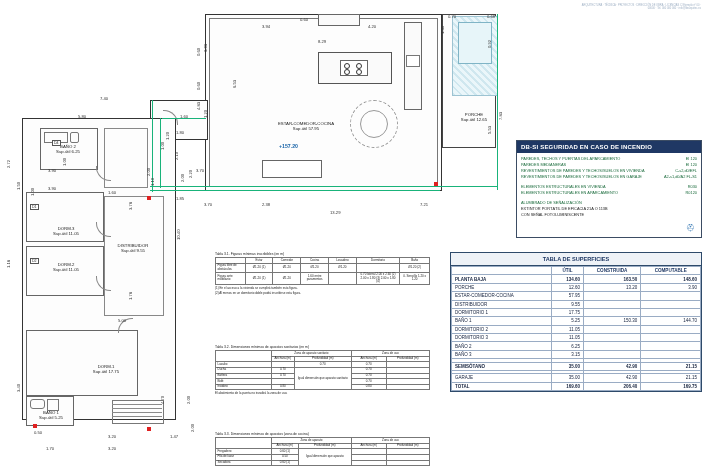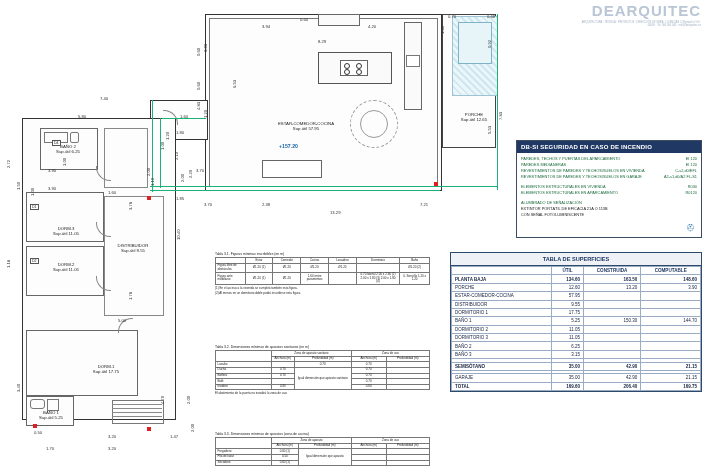--- a/index.html
+++ b/index.html
@@ -92,21 +92,20 @@
   .spec th{background:#fff;font-weight:normal;text-align:center;}
   .spec .note{font-size:3px;margin:1.5px 0;line-height:1.3;}
   .spec td.c{text-align:center;}
 </style>
 </head>
 <body>
 
 <div class="root">
 
   <div class="abs" id="logo">
-    <div class="brand">DEARQUITEC</div>
     <div class="brandsub">ARQUITECTURA · TÉCNICA · PROYECTOS · DIRECCIÓN DE OBRA · LICENCIAS
 C/ Ejemplo nº 00 · 00000 · Tel. 000 000 000 · info@dearquitec.es</div>
   </div>
 
   <div class="plan">
 
     <div class="room" style="left:205px;top:14px;width:235px;height:175px;border:1.6px solid #333;"></div>
     <div class="wallt" style="left:209px;top:18px;width:227px;height:167px;border-color:#777;"></div>
 
     <div class="room" style="left:318px;top:52px;width:72px;height:30px;border:1px solid #555;background:#fafafa;"></div>

